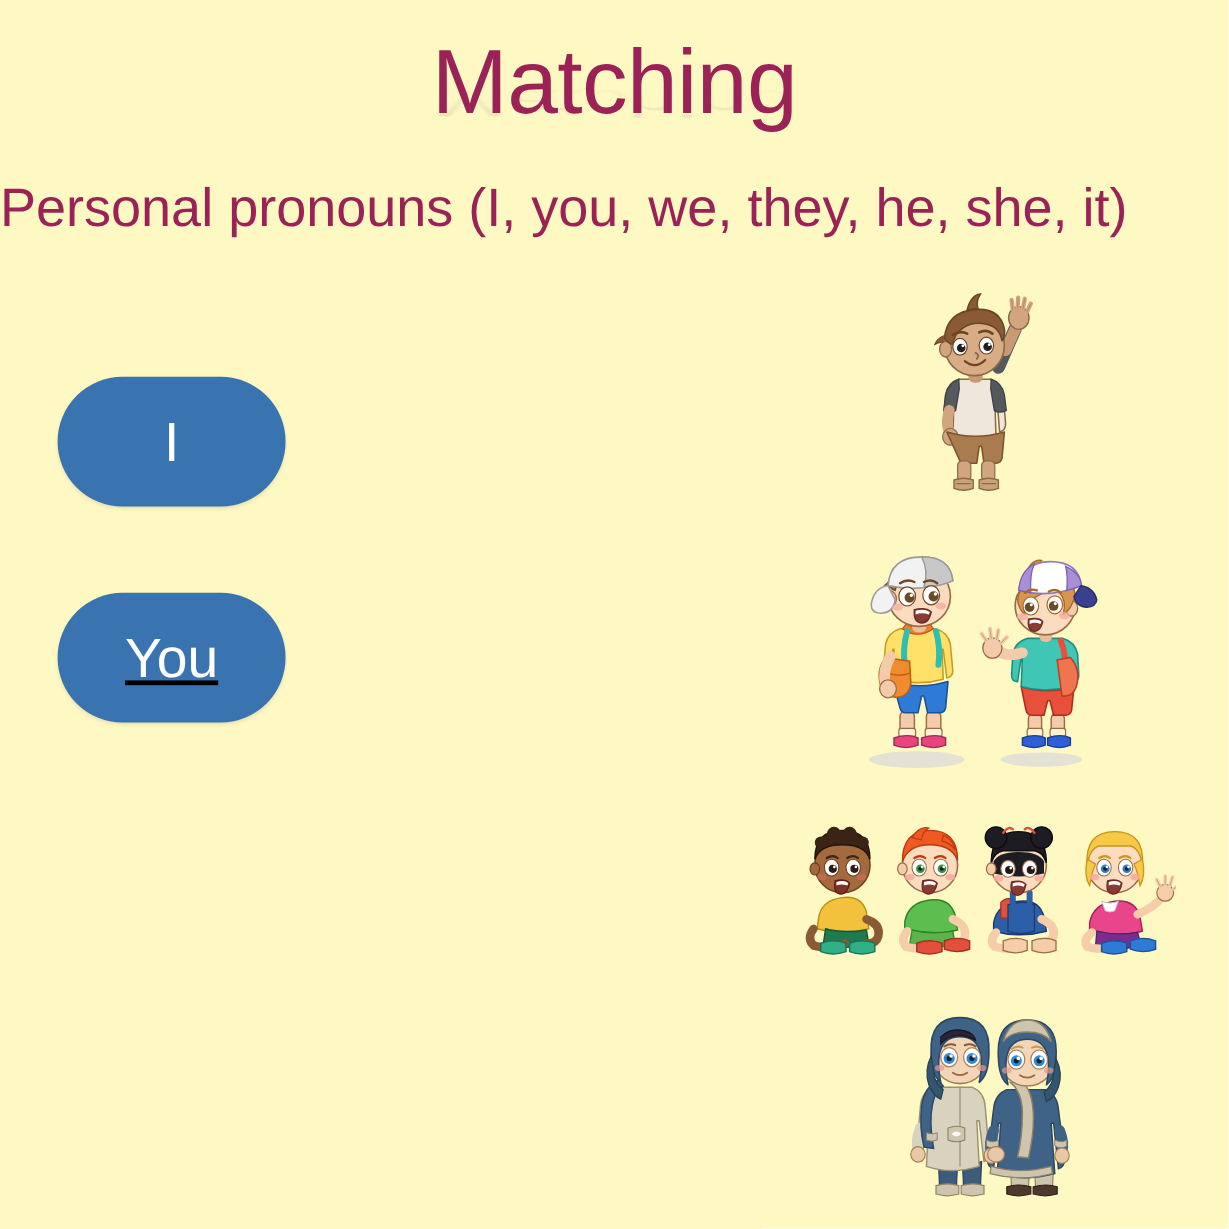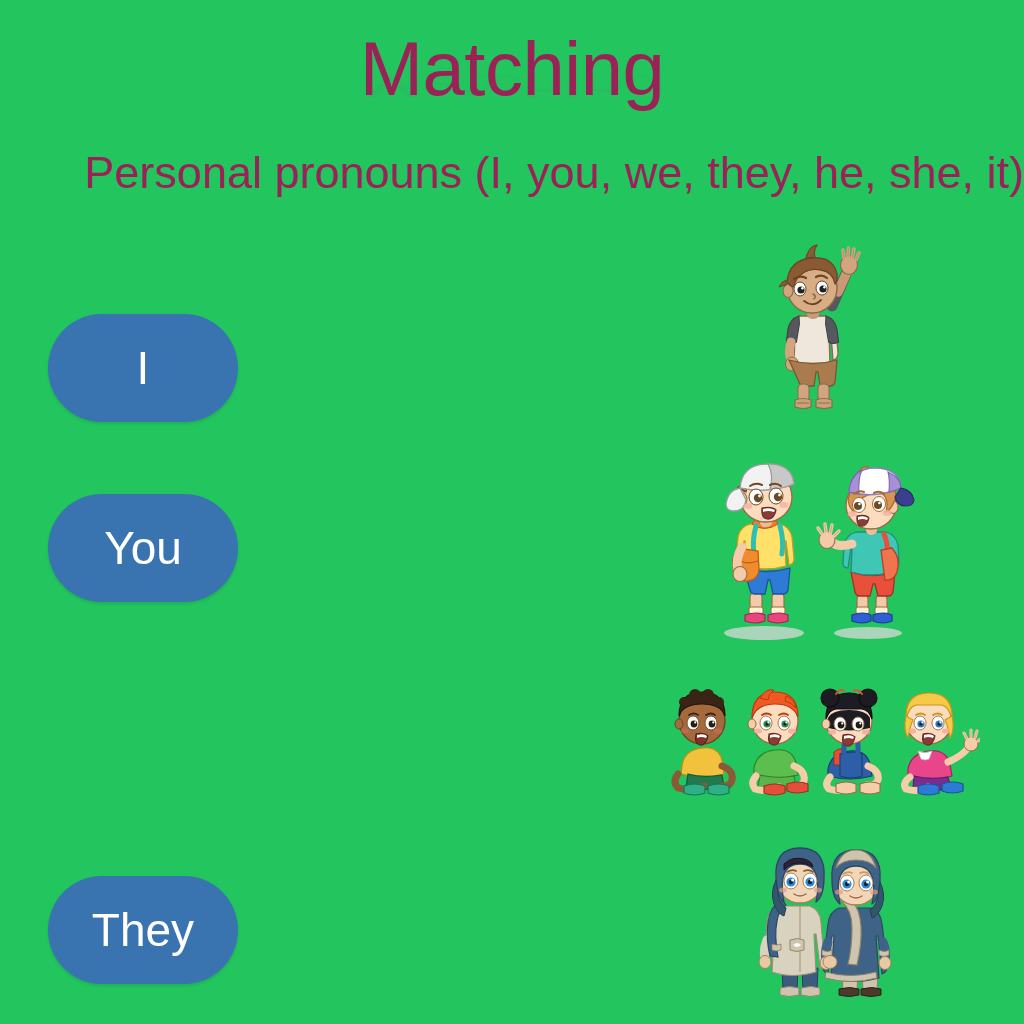--- a/index.html
+++ b/index.html
@@ -15,21 +15,21 @@
     font-family: "Liberation Sans", sans-serif;
     position: relative;
   }
 
   
   #slide {
     position: absolute;
     left: 0; top: 0;
     width: 1024px;
     height: 1024px;
-    background: #22c55e;
+    background: #fef9c3;
     overflow: hidden;
   }
 
   
   #title-block {
     position: absolute;
     left: 0;
     top: 30px;
     width: 1024px;
     text-align: center;
@@ -67,21 +67,21 @@
   }
 
   
   #subtitle-block {
     position: absolute;
     left: 0;
     top: 146px;
     width: 1024px;
     height: 60px;
     overflow: hidden;
-    text-align: right;
+    text-align: left;
     white-space: nowrap;
   }
   #slide-subtitle {
     display: inline-block;
     font-family: "Liberation Sans", sans-serif;
     font-size: 45px;
     font-weight: 400;
     color: #9B2257;
     line-height: 1.18;
     white-space: nowrap;
@@ -105,21 +105,21 @@
   .pill-label {
     color: #FFFFFF;
     font-family: "Liberation Sans", sans-serif;
     font-size: 46px;
     font-weight: 400;
     line-height: 1;
     letter-spacing: 0px;
     user-select: none;
   }
   #pill-i    { top: 314px; }
-  #pill-you  { top: 494px; }
+  #pill-you  { top: 494px; text-decoration: underline; }
   #pill-we   { top: 690px; }
   #pill-they { top: 876px; }
 
   
   .illus {
     position: absolute;
     cursor: pointer;
   }
   #illus-i    { left: 760px; top: 244px;  width: 110px; height: 175px; }
   #illus-you  { left: 702px; top: 452px;  width: 228px; height: 192px; }
@@ -145,23 +145,20 @@
 
   <div class="pill" id="pill-i">
     <span class="pill-label">I</span>
   </div>
 
   <div class="pill" id="pill-you">
     <span class="pill-label">You</span>
   </div>
 
 
-  <div class="pill" id="pill-they">
-    <span class="pill-label">They</span>
-  </div>
 
   <div class="illus" id="illus-i">
     <svg viewBox="0 0 110 175" xmlns="http://www.w3.org/2000/svg">
 
       <path d="M72 62 L86 30" stroke="#55595E" stroke-width="11" stroke-linecap="round" fill="none"></path>
       <path d="M78 48 L88 26" stroke="#C99A74" stroke-width="9.5" stroke-linecap="round" fill="none"></path>
 
       <g>
         <ellipse cx="89" cy="21" rx="8.5" ry="9.5" fill="#D2A57E" stroke="#8A6A4C" stroke-width="1.2"></ellipse>
         <path d="M84 14 L83 6 M88 12.5 L88.5 4 M92.5 13 L94 5 M96 15.5 L99 9" stroke="#D2A57E" stroke-width="3.6" stroke-linecap="round" fill="none"></path>

